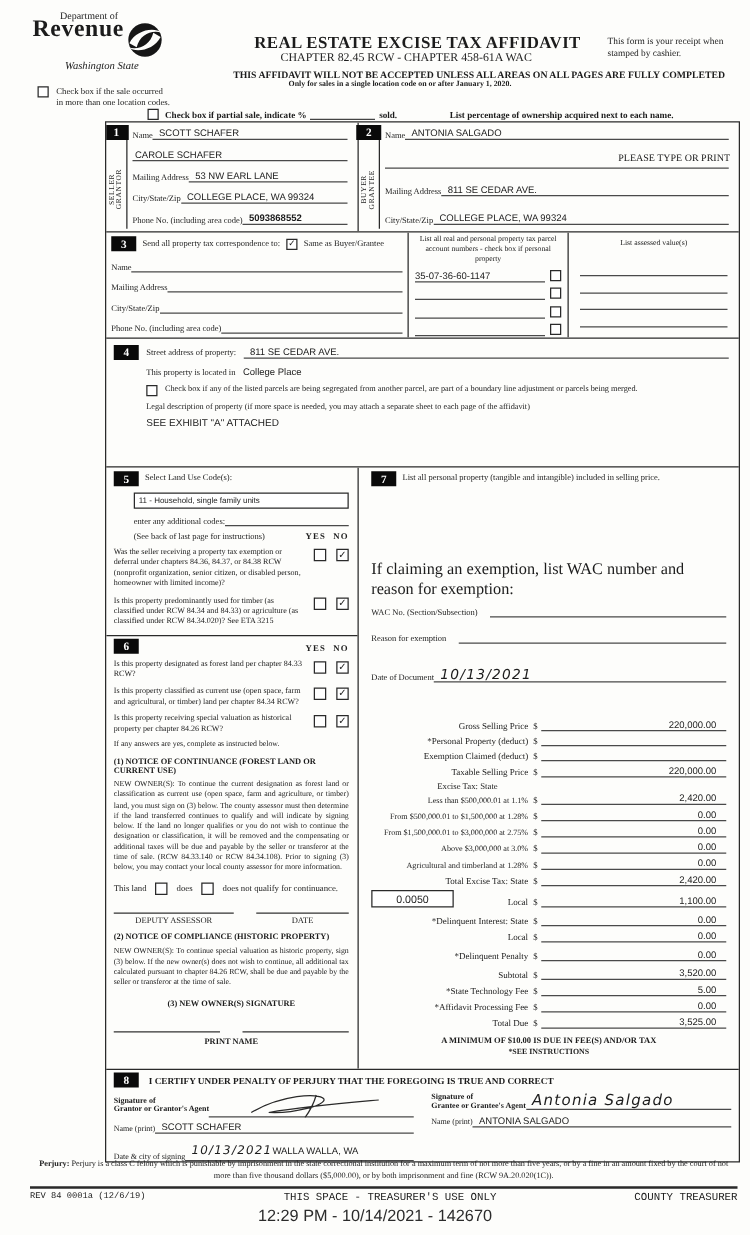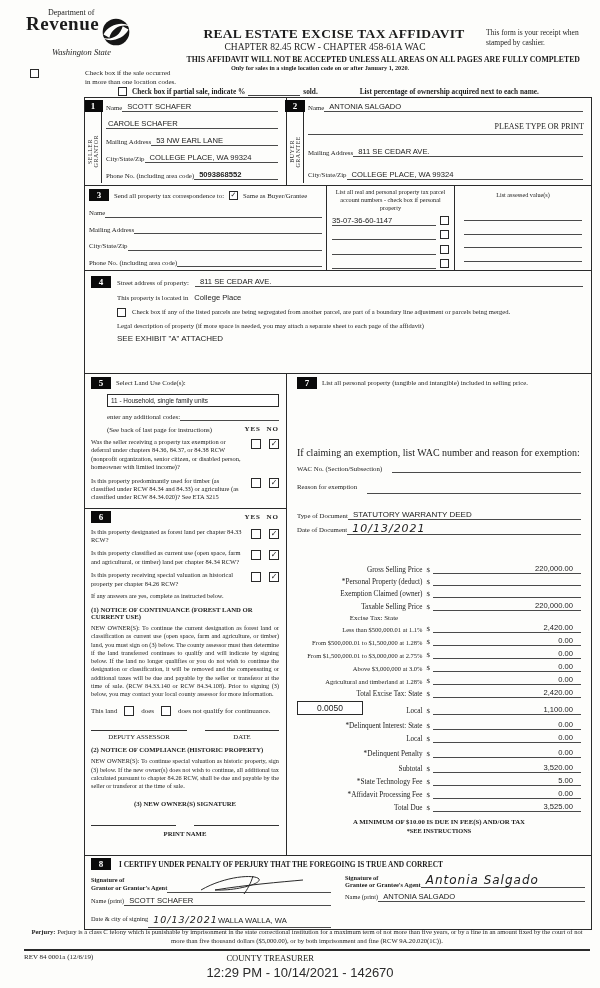--- a/index.html
+++ b/index.html
@@ -13,36 +13,36 @@
   .logo-row{display:flex;align-items:flex-start;}
   .dept1{font-size:8px;margin-left:22px;}
   .dept2{font-size:19px;font-weight:bold;letter-spacing:0.5px;line-height:14px;text-align:center;}
   .dept3{font-size:8.5px;font-style:italic;margin-left:26px;}
   .logo-svg{margin-left:2px;margin-top:0px;}
   .title{position:absolute;left:165px;right:97px;top:26px;text-align:center;font-size:13.5px;font-weight:bold;letter-spacing:0.3px;}
   .subtitle{position:absolute;left:165px;right:115px;top:42px;text-align:center;font-size:9.5px;}
   .receipt{position:absolute;right:14px;top:28px;width:100px;font-size:7.5px;line-height:1.3;}
   .notice{position:absolute;left:60px;right:20px;top:55px;text-align:right;font-size:7.8px;font-weight:bold;}
   .notice-sm{position:absolute;left:60px;right:20px;top:64px;text-align:center;font-size:6.3px;font-weight:bold;}
-  .multiloc{position:absolute;left:30px;top:69px;display:flex;font-size:7px;line-height:1.35;gap:40px;}
+  .multiloc{position:absolute;left:30px;top:69px;display:flex;font-size:7px;line-height:1.35;}
   .pleasetype{position:absolute;right:16px;top:74px;font-size:8px;margin-top:48px;}
   .partialrow{position:absolute;left:118px;top:87px;right:8px;display:flex;align-items:flex-end;font-size:7.3px;}
   
   .cb{display:inline-block;width:8px;height:8px;border:1px solid #2a2a2a;font-size:8px;line-height:8px;
       text-align:center;vertical-align:middle;background:#fff;flex:none;}
   .cb.sm{width:7px;height:7px;font-size:7px;line-height:7px;}
   
   .main{position:absolute;left:84px;top:97px;width:506px;border:1px solid #2a2a2a;}
   .row{box-sizing:border-box;border-bottom:1px solid #2a2a2a;overflow:hidden;}
   .badge{display:inline-block;background:#0a0a0a;color:#fff;min-width:20px;height:12px;text-align:center;
          font-size:9px;font-weight:bold;line-height:12px;flex:none;}
   .vcol{width:16px;border-right:1px solid #2a2a2a;display:flex;flex-direction:column;align-items:center;flex:none;}
   .vtext{writing-mode:vertical-rl;transform:rotate(180deg);font-size:6px;letter-spacing:0.5px;margin-top:8px;}
   .vwrap{display:flex;flex:1;align-items:center;}
-  .fl{display:flex;align-items:center;}
+  .fl{display:flex;align-items:flex-end;}
   .lbl{font-size:6.8px;flex:none;}
   .fill{flex:1;border-bottom:1px solid #4a4a4a;min-height:9px;padding-left:5px;}
   .val{font-family:"Liberation Sans",sans-serif;font-size:7.6px;}
   
   .r12{display:flex;height:88px;}
   .half{box-sizing:border-box;padding:2px 6px 2px 0;display:flex;}
   .half.left{width:202px;border-right:1px solid #2a2a2a;}
   .half.right{width:304px;}
   .fields{flex:1;display:flex;flex-direction:column;justify-content:space-between;padding:2px 2px 3px 4px;}
   
@@ -88,21 +88,21 @@
   .r8{height:73px;box-sizing:border-box;padding:2px 6px;border-bottom:none;}
   .r8head{display:flex;gap:8px;align-items:center;}
   .certify{font-size:7.4px;font-weight:bold;}
   .r8cols{display:flex;gap:14px;margin-top:1px;}
   .r8col{flex:1;}
   .siglbl{font-size:6.4px;line-height:1.15;font-weight:bold;flex:none;}
   .r8 .fl{margin-top:3px;}
   
   .perjury{position:absolute;left:24px;top:928px;width:566px;font-size:6.6px;line-height:1.35;text-align:center;
            border-bottom:2px solid #2a2a2a;padding-bottom:3px;}
-  .footrow{position:absolute;left:24px;top:953px;width:566px;display:flex;align-items:flex-start;}
+  .footrow{position:absolute;left:24px;top:953px;width:566px;display:flex;align-items:flex-start;font-family:Liberation Mono, monospace;}
   .rev{font-size:7px;width:150px;}
   .tspace{flex:1;text-align:center;font-size:8.6px;}
   .ctreas{width:140px;text-align:right;font-size:8.6px;}
   .stamp{position:absolute;left:0;top:965px;width:100%;text-align:center;
          font-family:"Liberation Sans",sans-serif;font-size:13px;color:#2b2b2b;}
   .scribble{margin-bottom:-6px;}
 </style>
 </head>
 <body>
 
@@ -369,52 +369,48 @@
             </div>
         </div>
       </div>
 
       <div class="colR">
         <div class="sechead">
           <span class="badge">7</span>
           <span class="lbl" style="padding-top:2px;">List all personal property (tangible and intangible) included in selling price.</span>
         </div>
         <div style="height:58px;"></div>
-        <div class="lbl" style="font-size:10px;">If claiming an exemption, list WAC number and reason for exemption:</div>
+        <div class="lbl" style="font-size:13px;">If claiming an exemption, list WAC number and reason for exemption:</div>
         <div class="fl" style="margin-top:5px;">
           <span class="lbl">WAC No. (Section/Subsection)</span>
           <span class="fill" style="margin-left:10px;"></span>
         </div>
         <div class="fl" style="margin-top:6px;">
           <span class="lbl">Reason for exemption</span>
           <span class="fill" style="margin-left:10px;min-height:14px;"></span>
         </div>
         <div style="height:16px;"></div>
-        <div class="fl">
-          <span class="lbl">Type of Document</span>
-          <span class="fill val" style="font-size:8px;">STATUTORY WARRANTY DEED</span>
-        </div>
         <div class="fl" style="margin-top:3px;">
           <span class="lbl">Date of Document</span>
           <span class="fill hand" style="font-size:11px;line-height:11px;">10/13/2021</span>
         </div>
         <div style="height:26px;"></div>
 
         <div class="mrow">
             <span class="mlabel big">Gross Selling Price</span>
             <span class="dollar">$</span>
             <span class="mval">220,000.00</span>
           </div>
         <div class="mrow">
             <span class="mlabel big">*Personal Property (deduct)</span>
             <span class="dollar">$</span>
             <span class="mval"></span>
           </div>
         <div class="mrow">
-            <span class="mlabel big">Exemption Claimed (owner)</span>
+            <span class="mlabel big">Exemption Claimed (deduct)</span>
             <span class="dollar">$</span>
             <span class="mval"></span>
           </div>
         <div class="mrow">
             <span class="mlabel big">Taxable Selling Price</span>
             <span class="dollar">$</span>
             <span class="mval">220,000.00</span>
           </div>
         <div class="ctr" style="font-size:7px;margin-top:3px;margin-right:130px;">Excise Tax: State</div>
         <div class="mrow" style="margin-top:1px;">
@@ -536,17 +532,18 @@
       </div>
     </div>
   </div>
 
   <div class="perjury">
     <span class="b">Perjury:</span>
     <span>Perjury is a class C felony which is punishable by imprisonment in the state correctional institution for a maximum term of not more than five years, or by a fine in an amount fixed by the court of not more than five thousand dollars ($5,000.00), or by both imprisonment and fine (RCW 9A.20.020(1C)).</span>
   </div>
   <div class="footrow">
     <span class="rev">REV 84 0001a (12/6/19)</span>
+    <span class="tspace">THIS SPACE - TREASURER'S USE ONLY</span>
     <span class="ctreas">COUNTY TREASURER</span>
   </div>
   <div class="stamp">12:29 PM - 10/14/2021 - 142670</div>
 
 </div>
 
 </body></html>

